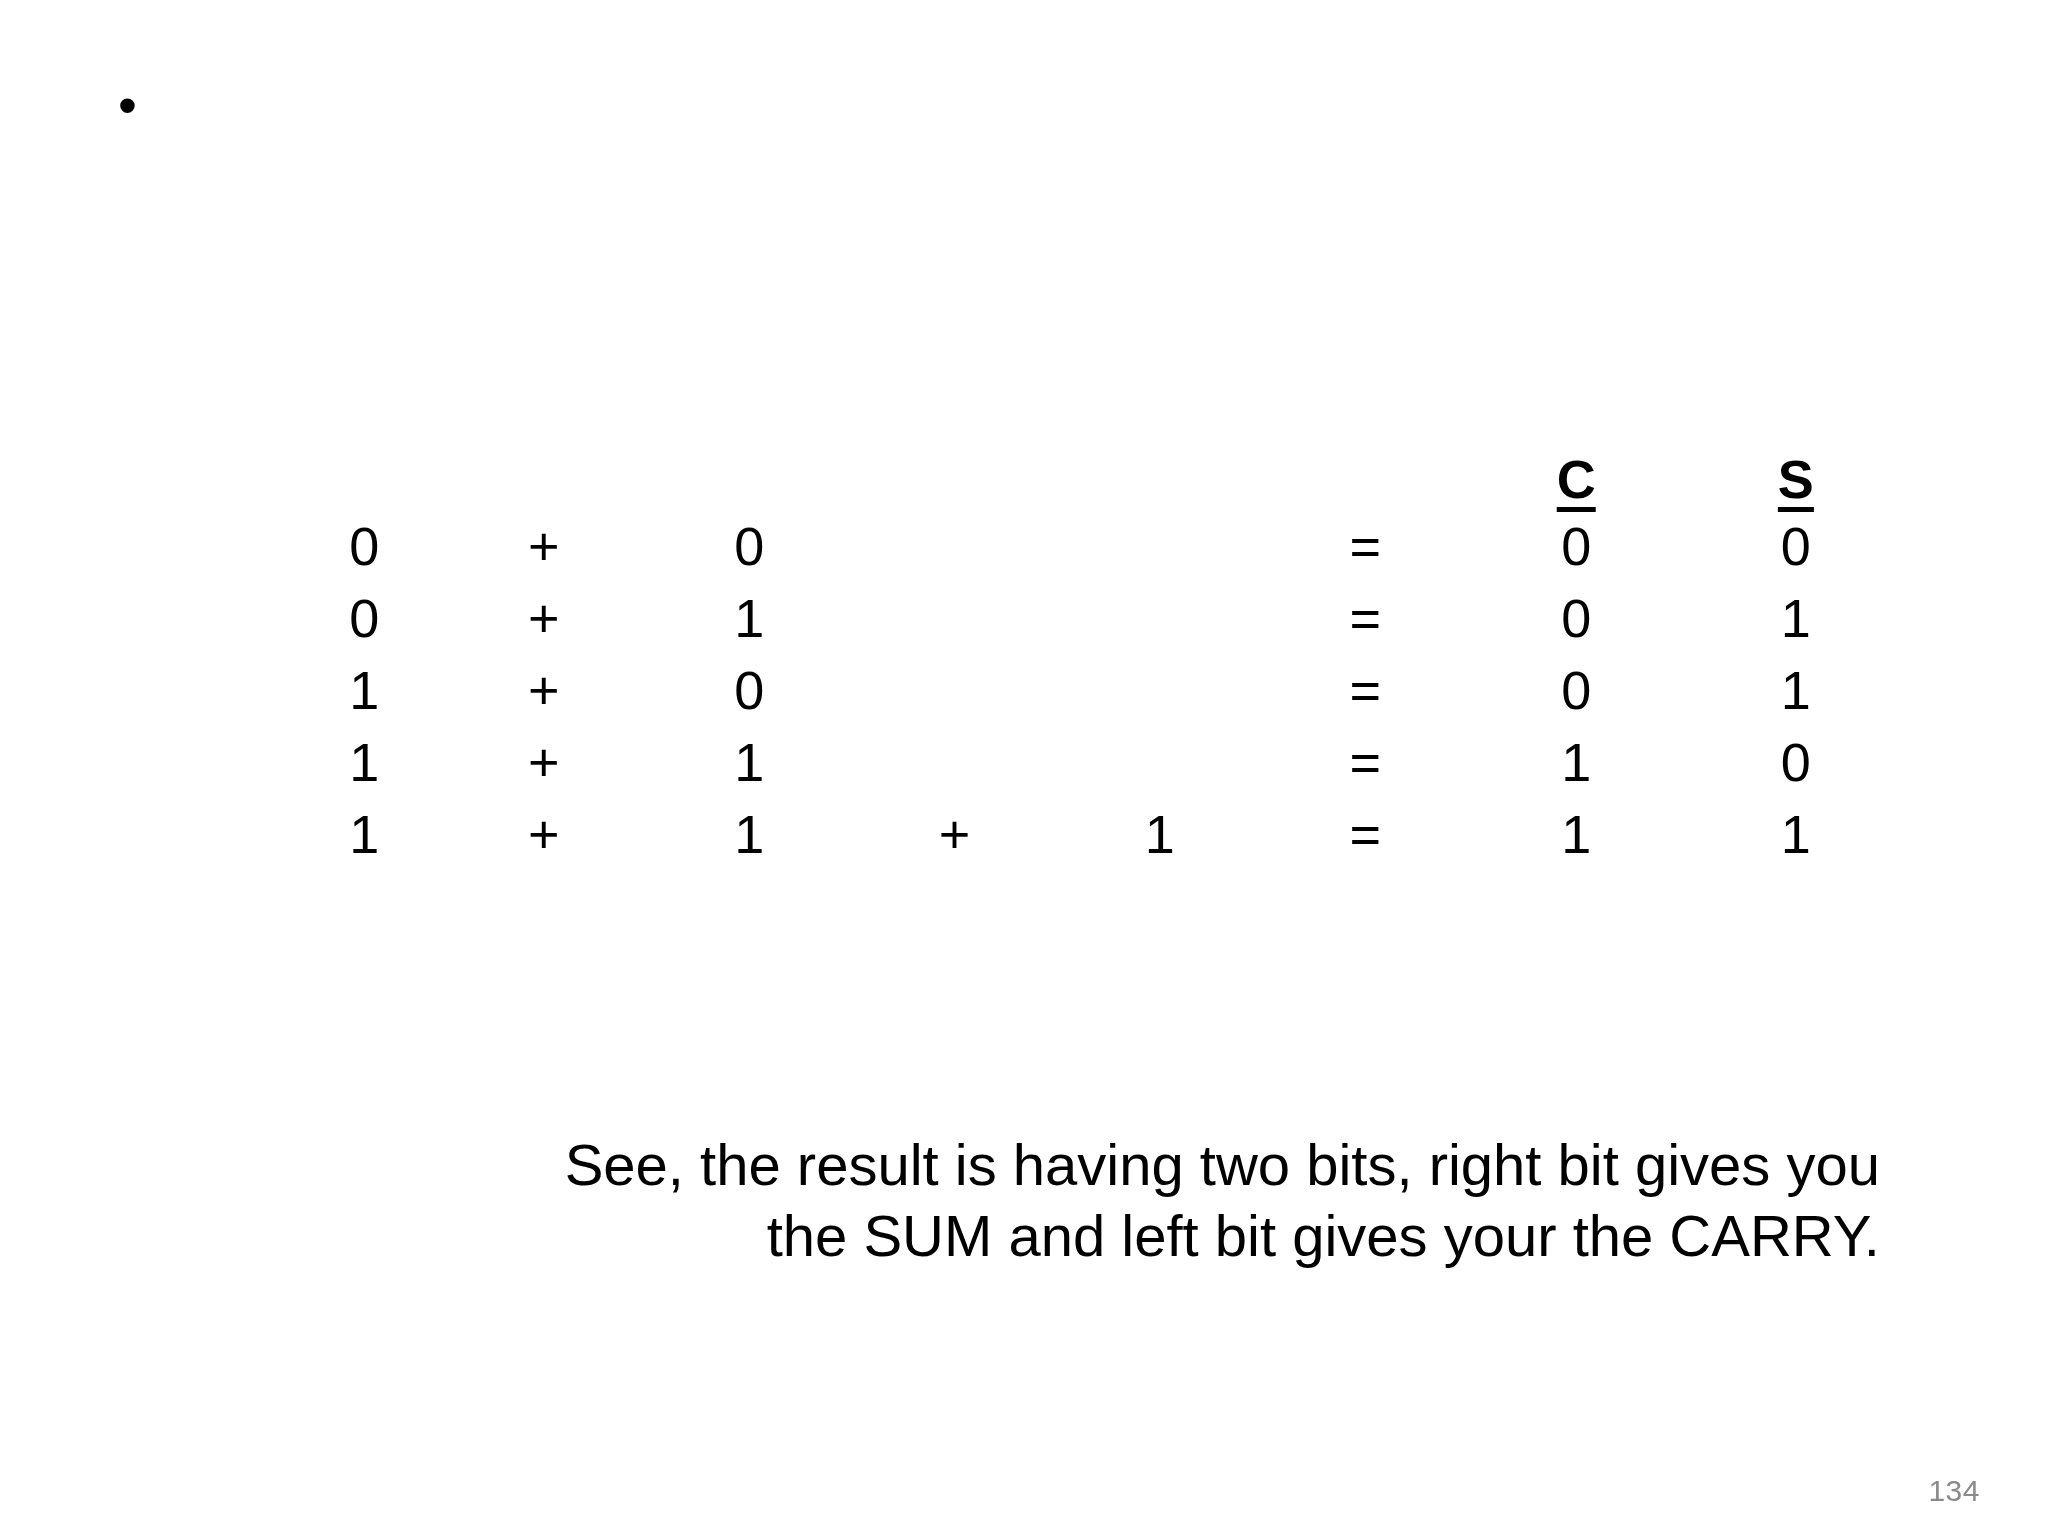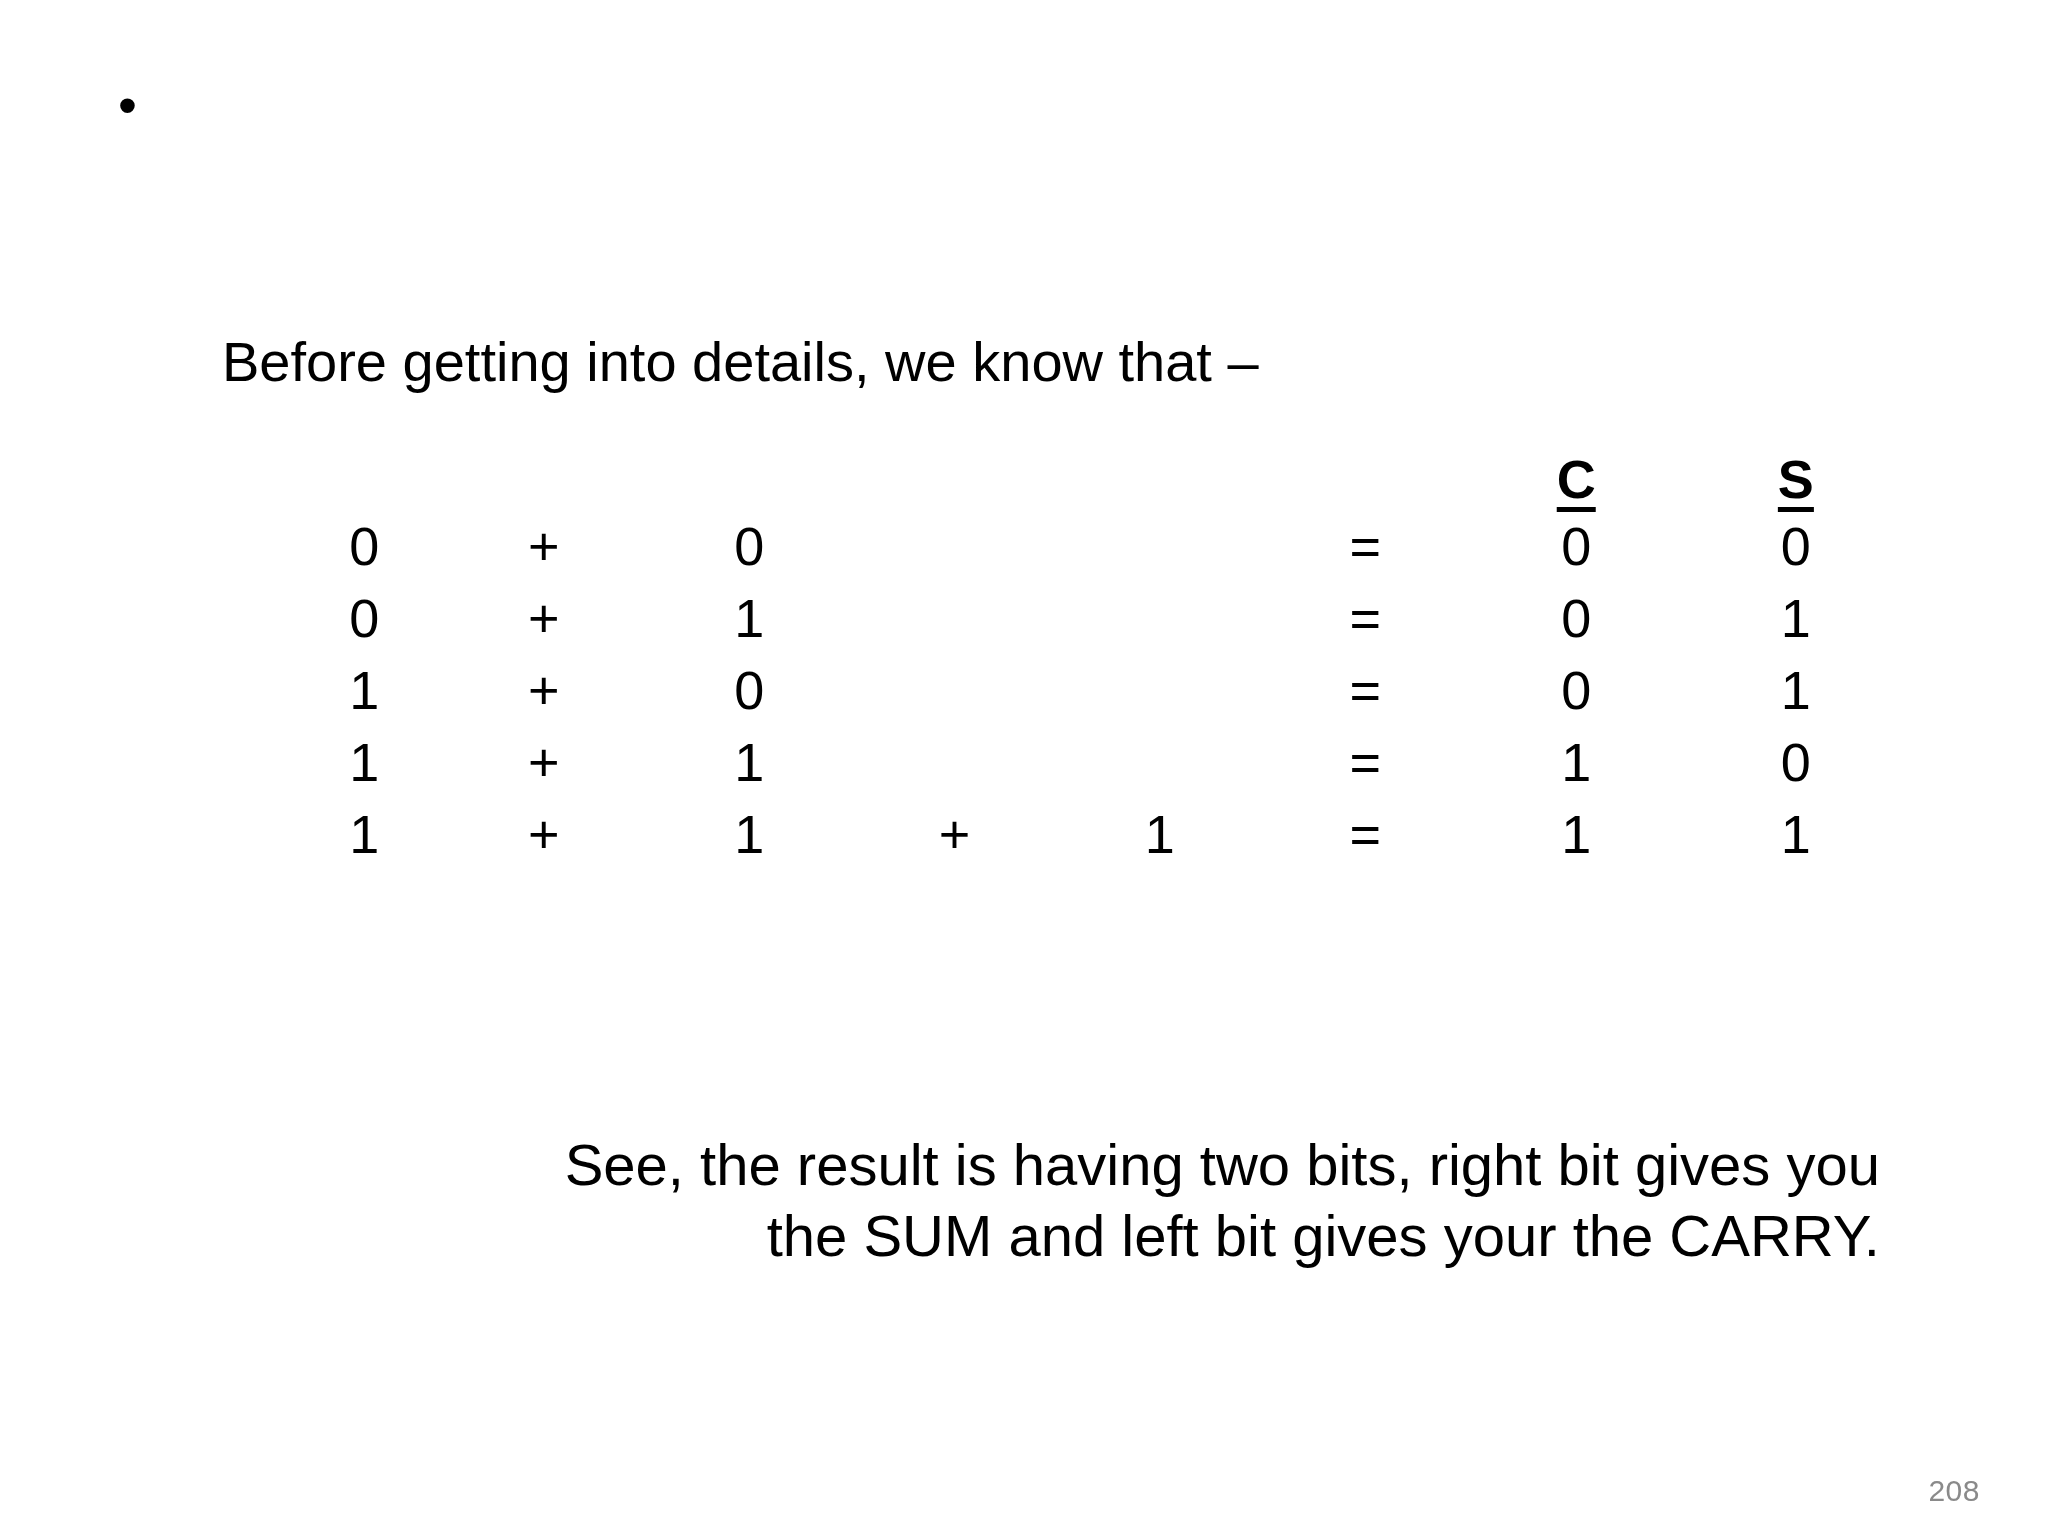--- a/index.html
+++ b/index.html
@@ -113,21 +113,20 @@
 </style>
 </head>
 <body>
 
 <div class="slide">
 
   <div class="title-row">
     <span class="bullet-glyph">•</span>
   </div>
 
-  <div class="intro-line">Before getting into details, we know that –</div>
 
   <table class="eq-table">
     <colgroup>
       <col class="col-a">
         <col class="col-op1">
         <col class="col-b">
         <col class="col-op2">
       <col class="col-c">
         <col class="col-eq">
         <col class="col-C">
@@ -195,15 +194,15 @@
           <td>1</td>
         </tr>
       </tbody>
   </table>
 
   <div class="closing">
     <div>See, the result is having two bits, right bit gives you</div>
     <div>the SUM and left bit gives your the CARRY.</div>
   </div>
 
-  <div class="page-number">208</div>
+  <div class="page-number">134</div>
 
 </div>
 
 </body></html>

